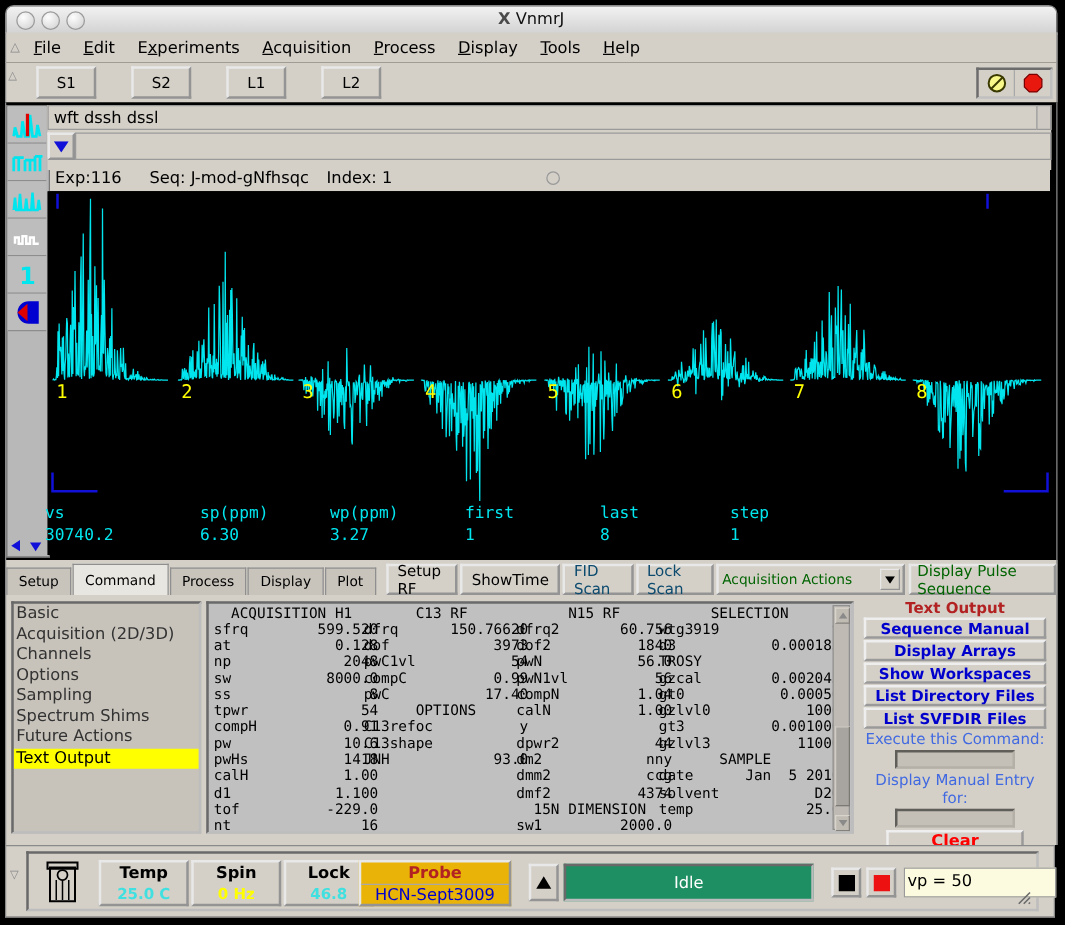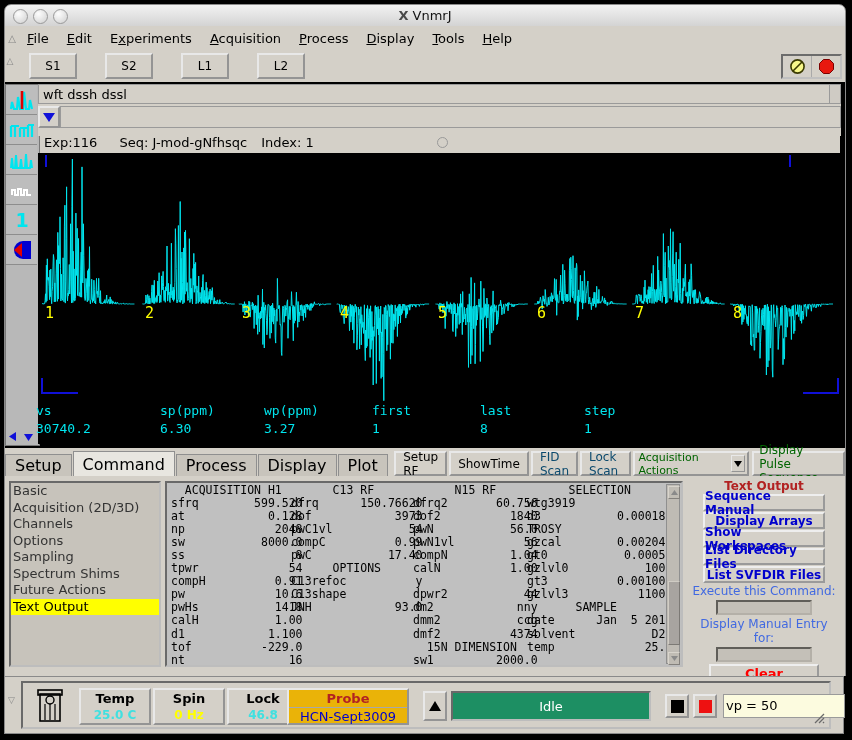--- a/index.html
+++ b/index.html
@@ -77,21 +77,21 @@
   .axislabels{position:absolute;left:28px;top:400px;width:803px;height:44px;
      color:#00e5ee;font-family:"DejaVu Sans Mono","Liberation Mono",monospace;
      font-size:13px;}
   .al-col{position:absolute;}
 
   
   .tabbar{position:absolute;left:4px;top:448px;width:840px;height:28px;background:#d4d0c8;
      border-left:1px solid #8a8a8a;border-right:1px solid #8a8a8a;
      display:flex;align-items:flex-end;}
   .tab{height:22px;padding:0 9px;margin-right:1px;background:#c8c4bc;
-     border:1px solid #8f8f8f;border-bottom:none;font-size:16px;color:#000;
+     border:1px solid #8f8f8f;border-bottom:none;font-size:11px;color:#000;
      display:flex;align-items:center;box-sizing:border-box;}
   .tab.sel{background:#e8e6e0;height:25px;font-weight:normal;}
   .sep{width:10px;}
   .abtn{height:21px;padding:0 7px;margin-right:2px;background:#d4d0c8;
      border:2px outset #e8e8e8;font-size:12px;display:flex;align-items:center;color:#000;}
   .abtn.red{color:#0c4a6e;}
   .combo{height:21px;width:197px;background:#d4d0c8;border:2px outset #e8e8e8;
      display:flex;align-items:center;justify-content:space-between;font-size:11px;
      color:#006400;padding-left:3px;margin-right:3px;}
   .combo .arr{width:14px;height:15px;background:#d4d0c8;border:1px outset #e8e8e8;
@@ -117,21 +117,21 @@
   .pcol{position:absolute;top:0;}
   .pvscroll{position:absolute;right:1px;top:1px;width:14px;height:180px;background:#bfbbb4;
      border:1px solid #8f8f8f;box-sizing:border-box;}
   .pvthumb{position:absolute;left:1px;top:96px;width:10px;height:62px;background:#a8a4a0;
      border:1px outset #d0ccc4;}
   .pvarrow{position:absolute;left:1px;width:10px;height:11px;background:#c0bcb4;
      border:1px outset #d8d4cc;display:flex;align-items:center;justify-content:center;}
 
   .rightpanel{position:absolute;left:684px;top:3px;width:150px;height:190px;}
   .rp-title{text-align:center;color:#b22222;font-weight:bold;font-size:12px;margin-bottom:1px;}
-  .rp-btn{width:122px;height:17px;margin:0 auto 1px auto;background:#d4d0c8;
+  .rp-btn{width:146px;height:17px;margin:0 auto 1px auto;background:#d4d0c8;
      border:2px outset #eeeeee;color:#0000cd;font-weight:bold;font-size:12px;
      display:flex;align-items:center;justify-content:center;box-sizing:border-box;}
   .rp-lbl{text-align:center;color:#4169e1;font-size:12px;margin-top:1px;}
   .rp-input{width:96px;height:15px;margin:2px auto;background:#c4c0b8;
      border:2px inset #b4b0a8;box-sizing:border-box;display:block;}
   .rp-clear{width:110px;height:18px;margin:2px auto 0 auto;background:#d4d0c8;
      border:2px outset #eeeeee;color:#ff0000;font-weight:bold;font-size:13px;
      display:flex;align-items:center;justify-content:center;box-sizing:border-box;}
 
   

